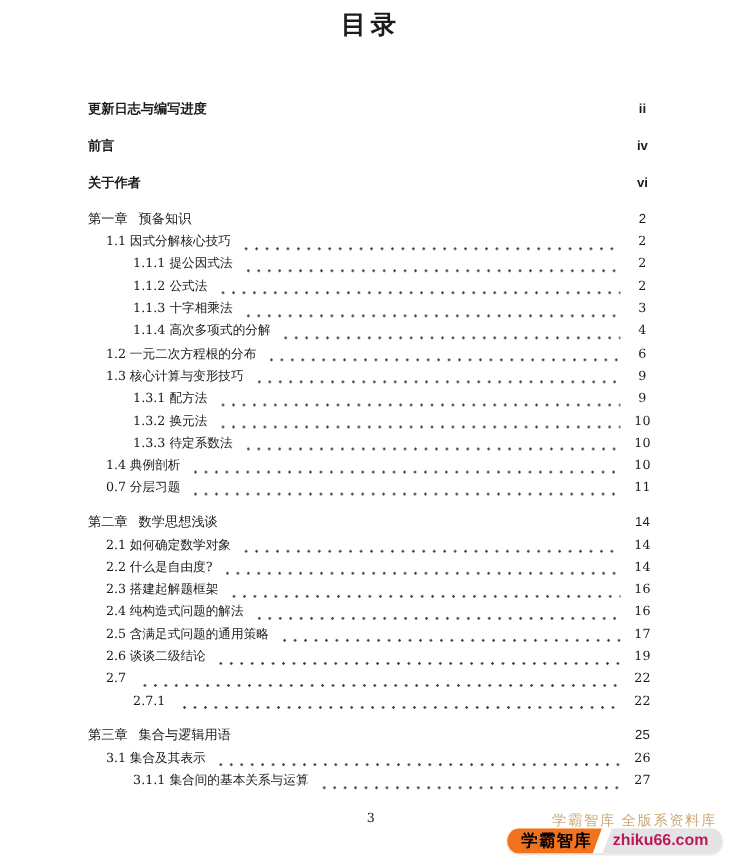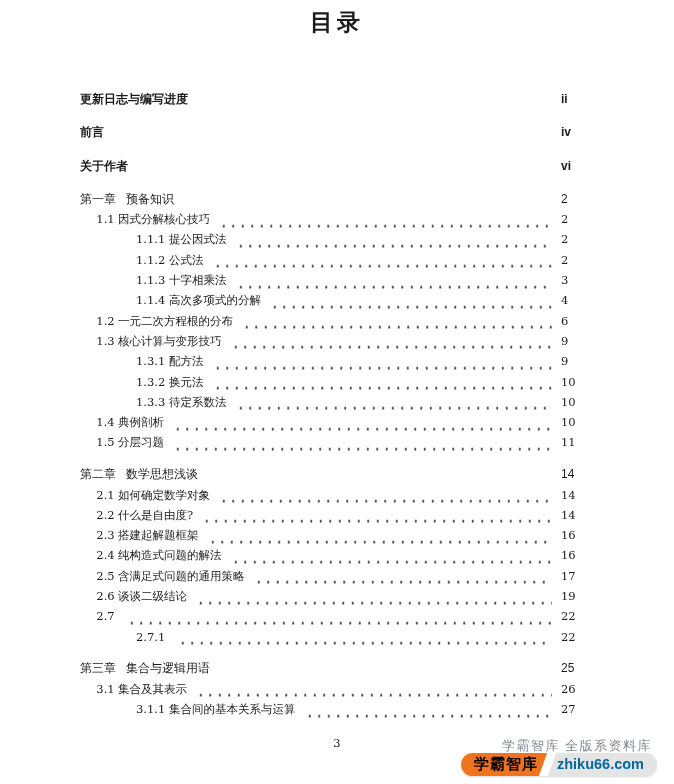--- a/index.html
+++ b/index.html
@@ -5,49 +5,49 @@
   html,body { margin:0; padding:0; background:#ffffff; }
   .page {
     position:relative; width:674px; height:784px; background:#ffffff;
     font-family:"DejaVu Serif", serif; color:#1b1b1b; overflow:hidden;
   }
   .doc-title {
     margin:0; padding-top:8px; text-align:center;
     font-size:23px; line-height:28px; font-weight:700; letter-spacing:4px;
     font-family:"Liberation Sans", sans-serif;
   }
-  .toc { position:absolute; left:80px; right:91px; top:89px; }
+  .toc { position:absolute; left:80px; right:79px; top:89px; }
   .row { display:flex; align-items:baseline; height:20.3px; line-height:20.3px; font-size:11.5px; }
   .fm-row {
     font-weight:700; margin-bottom:13px; font-size:12px;
     font-family:"Liberation Sans", sans-serif;
   }
   .chapter-group + .chapter-group { margin-top:11.5px; }
   .chapter-row {
     font-weight:400; font-size:12px;
     font-family:"Liberation Sans", sans-serif;
   }
   .chapter-row .num { width:46px; flex:none; }
   .lvl1 .num { margin-left:13px; width:25px; flex:none;text-align:center; }
-  .lvl2 .num { margin-left:56px; width:33px; flex:none; }
+  .lvl2 .num { margin-left:41px; width:33px; flex:none; }
   .title-text { white-space:nowrap; }
   .spacer { flex:1; }
   .leader {
     flex:1; align-self:stretch; margin:0 9px 0 7px;
     background-image:radial-gradient(circle, #3a3a3a 1px, rgba(0,0,0,0) 1.3px);
     background-size:9.5px 20.3px; background-repeat:repeat-x; background-position:2px 6.5px;
   }
-  .pg { min-width:22px; text-align:left; flex:none; }
+  .pg { min-width:22px; text-align:center; flex:none; }
   .page-footer-num {
     position:absolute; top:736px; left:0; width:100%;
     text-align:center; font-size:11.5px;
   }
   .faint-mark {
     position:absolute; right:22px; top:737px; z-index:1;
-    color:#0f172a; opacity:0.55; filter:blur(0.6px);
+    color:#a16207; opacity:0.55; filter:blur(0.6px);
     font-size:13px; letter-spacing:1.5px; white-space:nowrap;
     font-family:"Liberation Sans", sans-serif;
   }
   .badge {
     position:absolute; right:17px; top:753px; height:23px; z-index:2;
     display:flex; align-items:stretch; border-radius:12px; overflow:hidden;
     font-family:"Liberation Sans", sans-serif; box-shadow:0 1px 2px rgba(0,0,0,0.15);
   }
   .badge-left {
     display:flex; align-items:center; padding:0 10px 1px 13px;
@@ -148,21 +148,21 @@
           <span class="leader"></span>
           <span class="pg">10</span>
         </div>
         <div class="row lvl1">
           <span class="num">1.4</span>
           <span class="title-text">典例剖析</span>
           <span class="leader"></span>
           <span class="pg">10</span>
         </div>
         <div class="row lvl1">
-          <span class="num">1.5</span>
+          <span class="num">0.7</span>
           <span class="title-text">分层习题</span>
           <span class="leader"></span>
           <span class="pg">11</span>
         </div>
       </div>
       <div class="chapter-group">
         <div class="row chapter-row">
           <span class="num">第二章</span>
           <span class="title-text">数学思想浅谈</span>
           <span class="spacer"></span>
@@ -237,15 +237,15 @@
       </div>
     </div>
 
   <div class="page-footer-num">3</div>
 
   <div class="faint-mark">学霸智库 全版系资料库</div>
 
   <div class="badge">
     <span class="badge-left" style="background: rgb(242, 115, 29);">学霸智库</span>
     <span class="badge-div"></span>
-    <span class="badge-right" style="background: rgb(228, 228, 228); color: #0369a1;">zhiku66.com</span>
+    <span class="badge-right" style="background: rgb(228, 228, 228); color: #be185d;">zhiku66.com</span>
   </div>
 </div>
 
 </body></html>

